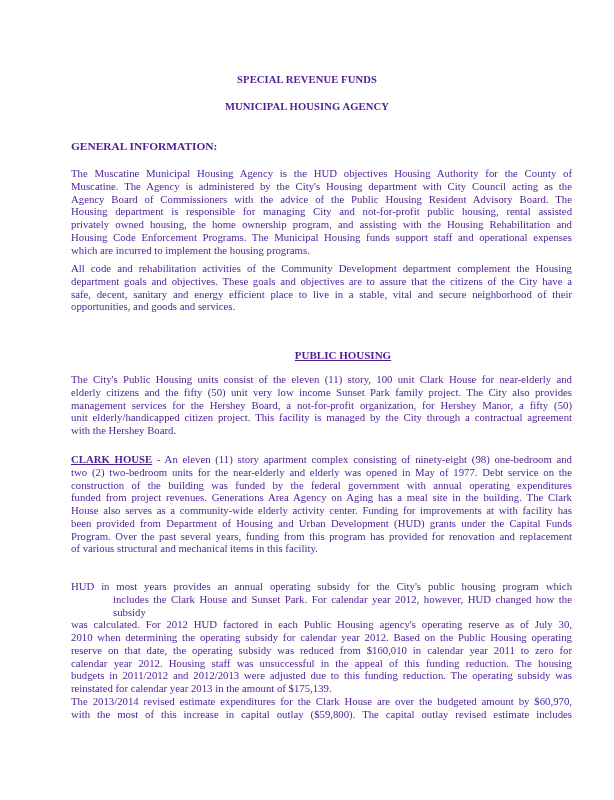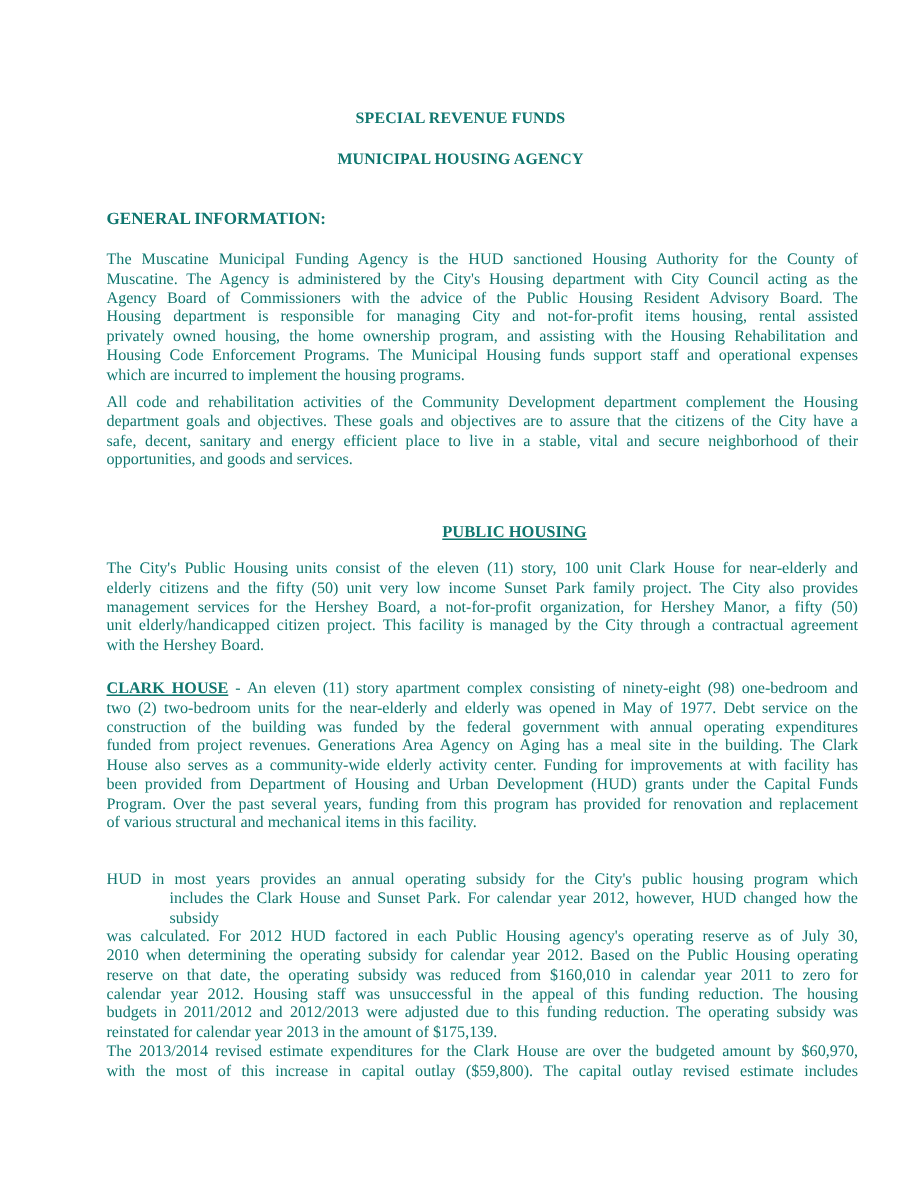--- a/index.html
+++ b/index.html
@@ -1,19 +1,19 @@
 <!DOCTYPE html>
 <html><head>
 <meta charset="utf-8">
 <style>
   html, body { margin: 0; padding: 0; background: #ffffff; }
   body { width: 614px; height: 800px; overflow: hidden; position: relative; }
   .page {
     position: absolute; left: 0; top: 0; width: 614px; height: 800px; background: #fff;
-    font-family: "Liberation Serif", "DejaVu Serif", serif; color: #0f766e;
+    font-family: "Liberation Serif", "DejaVu Serif", serif; color: #4c1d95;
   }
   .title {
     position: absolute; left: 0; width: 614px; text-align: center;
     font-weight: bold; font-size: 10.6px; letter-spacing: 0.1px;
   }
   .t1 { top: 74px; }
   .t2 { top: 101px; }
   .heading {
     position: absolute; left: 71px; top: 140px; font-weight: bold; font-size: 11.4px;
   }
@@ -40,24 +40,24 @@
 <body>
 
 <div class="page">
 
   <div class="title t1">SPECIAL REVENUE FUNDS</div>
   <div class="title t2">MUNICIPAL HOUSING AGENCY</div>
 
   <div class="heading">GENERAL INFORMATION:</div>
 
   <div class="para p1">
-    <span class="line" style="white-space: normal;">The Muscatine Municipal Funding Agency is the HUD sanctioned Housing Authority for the County of</span>
+    <span class="line" style="white-space: normal;">The Muscatine Municipal Housing Agency is the HUD objectives Housing Authority for the County of</span>
     <span class="line" style="white-space: normal;">Muscatine. The Agency is administered by the City's Housing department with City Council acting as the</span>
     <span class="line" style="white-space: normal;">Agency Board of Commissioners with the advice of the Public Housing Resident Advisory Board. The</span>
-    <span class="line" style="white-space: normal;">Housing department is responsible for managing City and not-for-profit items housing, rental assisted</span>
+    <span class="line" style="white-space: normal;">Housing department is responsible for managing City and not-for-profit public housing, rental assisted</span>
     <span class="line" style="white-space: normal;">privately owned housing, the home ownership program, and assisting with the Housing Rehabilitation and</span>
     <span class="line" style="white-space: normal;">Housing Code Enforcement Programs. The Municipal Housing funds support staff and operational expenses</span>
     <span class="line last" style="white-space: normal;">which are incurred to implement the housing programs.</span>
   </div>
 
   <div class="para p2">
     <span class="line" style="white-space: normal;">All code and rehabilitation activities of the Community Development department complement the Housing</span>
     <span class="line" style="white-space: normal;">department goals and objectives.  These goals and objectives are to assure that the citizens of the City have a</span>
     <span class="line" style="white-space: normal;">safe, decent, sanitary and energy efficient place to live in a stable, vital and secure neighborhood of their</span>
     <span class="line last" style="white-space: normal;">opportunities, and goods and services.</span>

